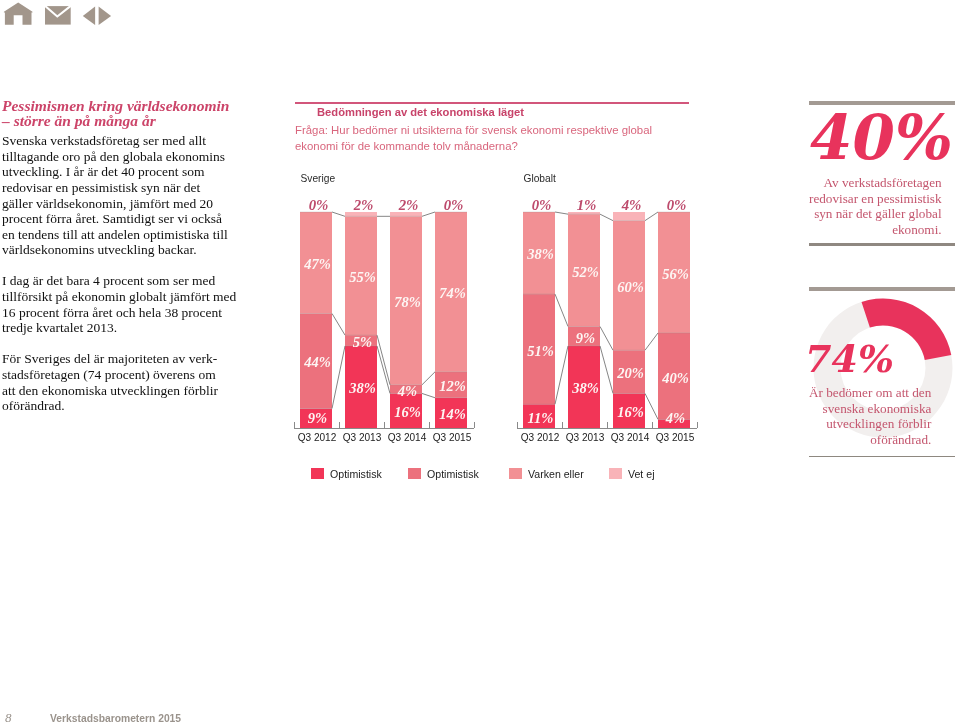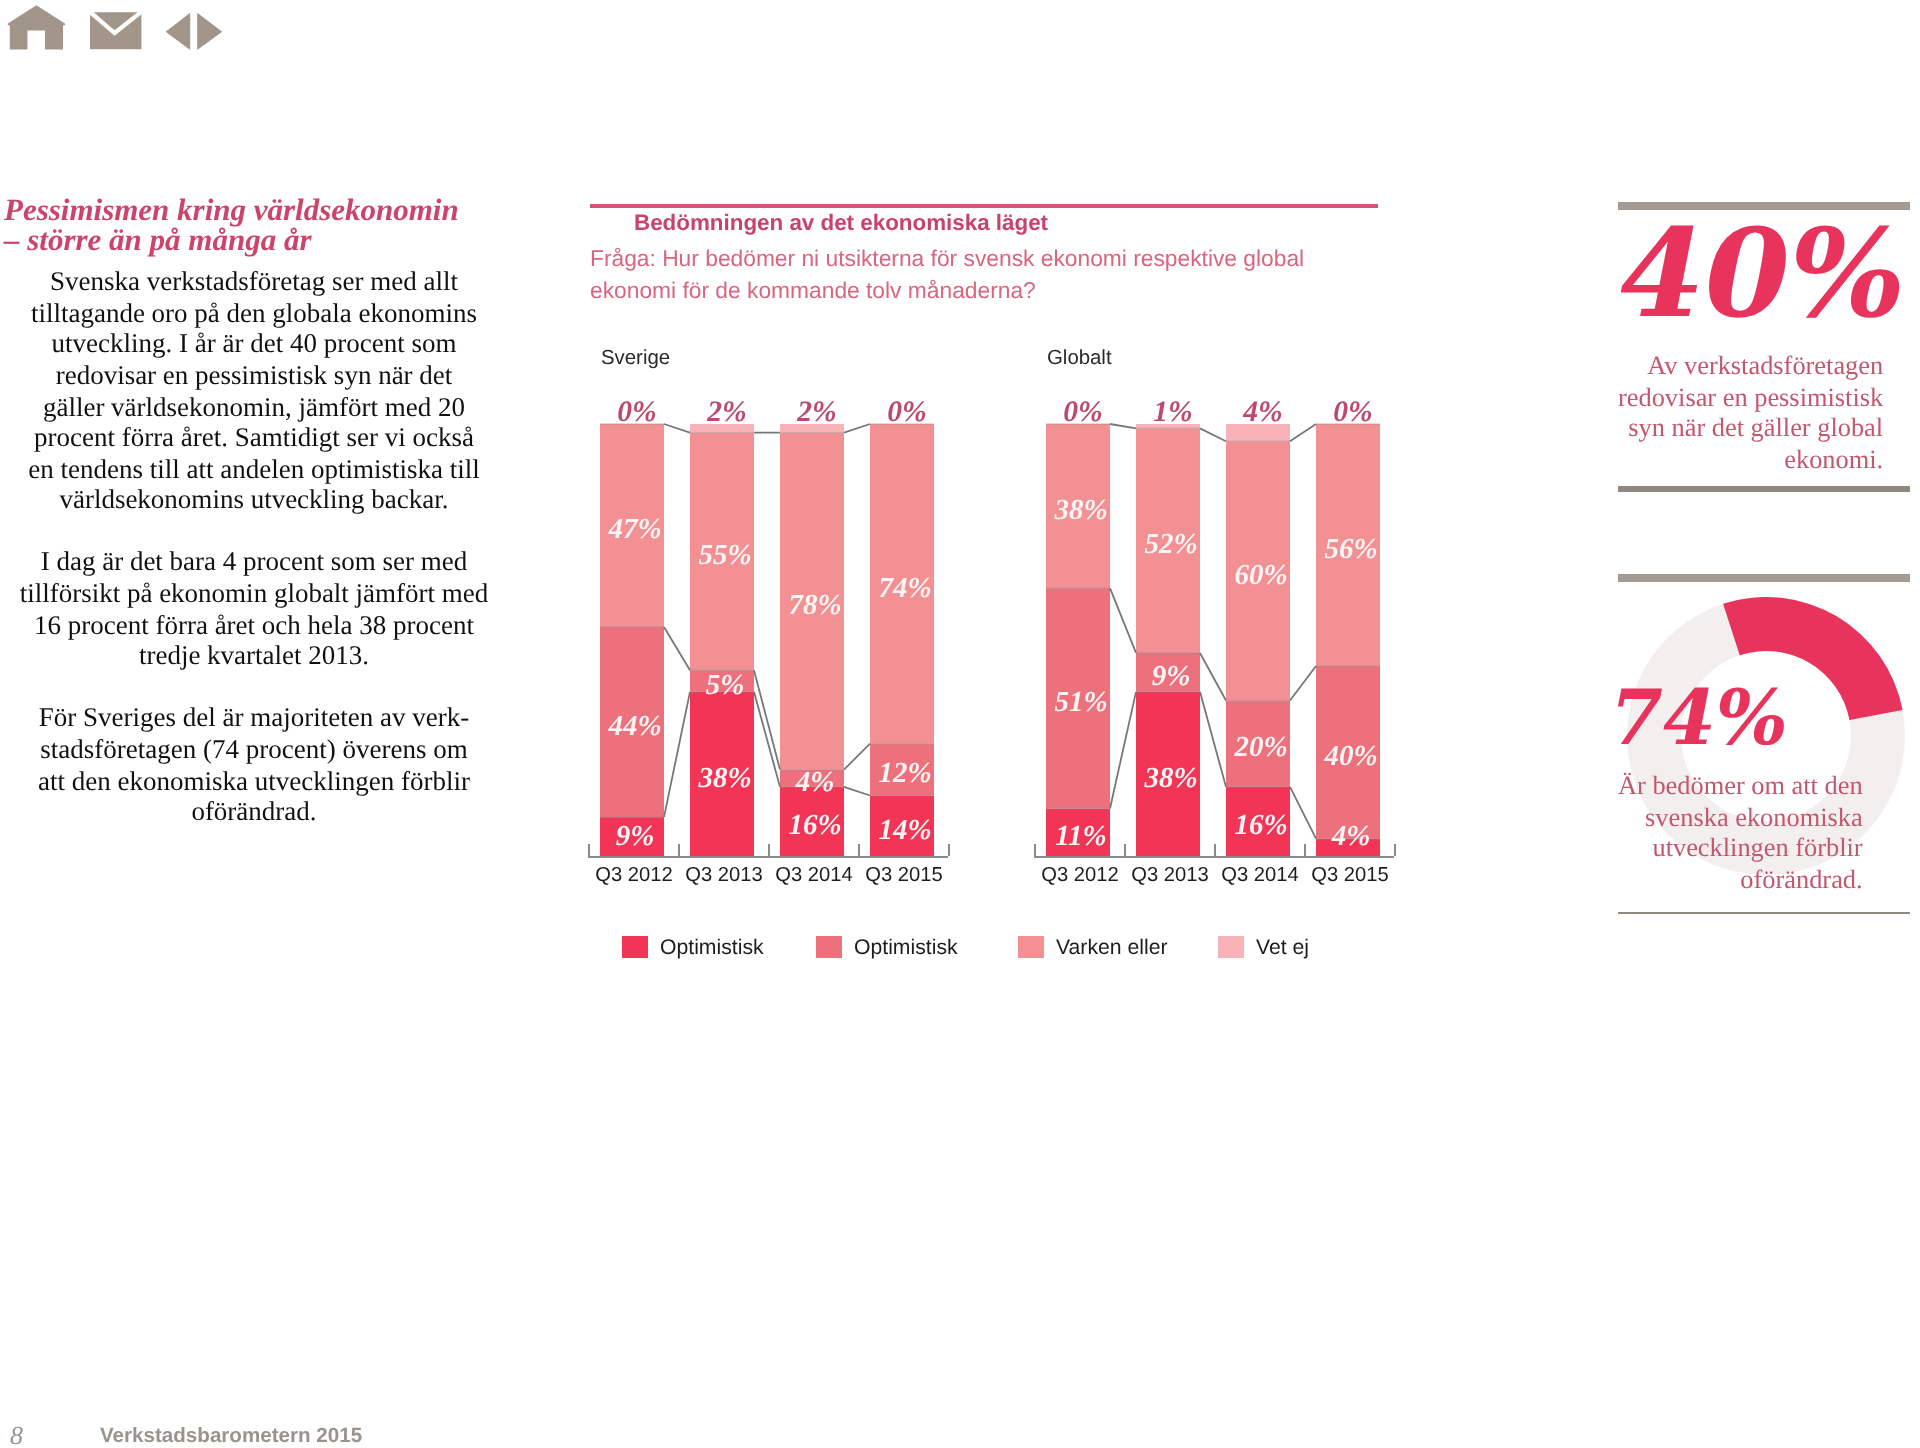--- a/index.html
+++ b/index.html
@@ -20,21 +20,21 @@
   .article{position:absolute;left:2px;top:99px;width:250px;}
   .art-title{
     font-family:"Liberation Serif",serif;
     font-weight:bold;font-style:italic;
     font-size:15.5px;line-height:14.6px;
     color:#cc4469;margin:0 0 5px 0;
   }
   .art-p{
     font-family:"Liberation Serif",serif;
     font-size:13.5px;line-height:15.6px;color:#111;
-    margin:0 0 15.5px 0;white-space:nowrap;text-align:center;
+    margin:0 0 15.5px 0;white-space:nowrap;
   }
   .rule-pink{position:absolute;left:295px;top:101.6px;width:394px;height:2.5px;background:#d2567b;}
   .ch-head{
     position:absolute;left:295px;top:106px;
     font-size:11.2px;font-weight:bold;color:#c8436a;margin-left:22px;
   }
   .ch-q{
     position:absolute;left:295px;top:121.5px;
     font-size:11.4px;color:#d9667d;line-height:16.2px;white-space:nowrap;
   }

